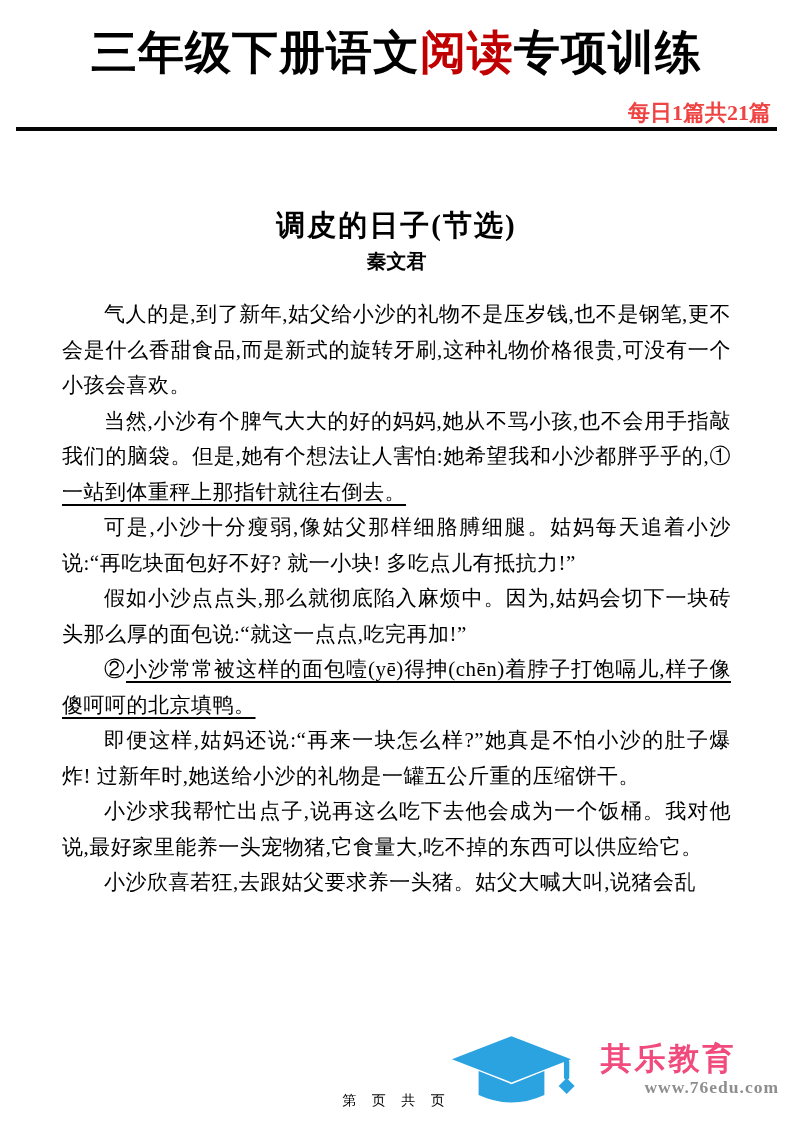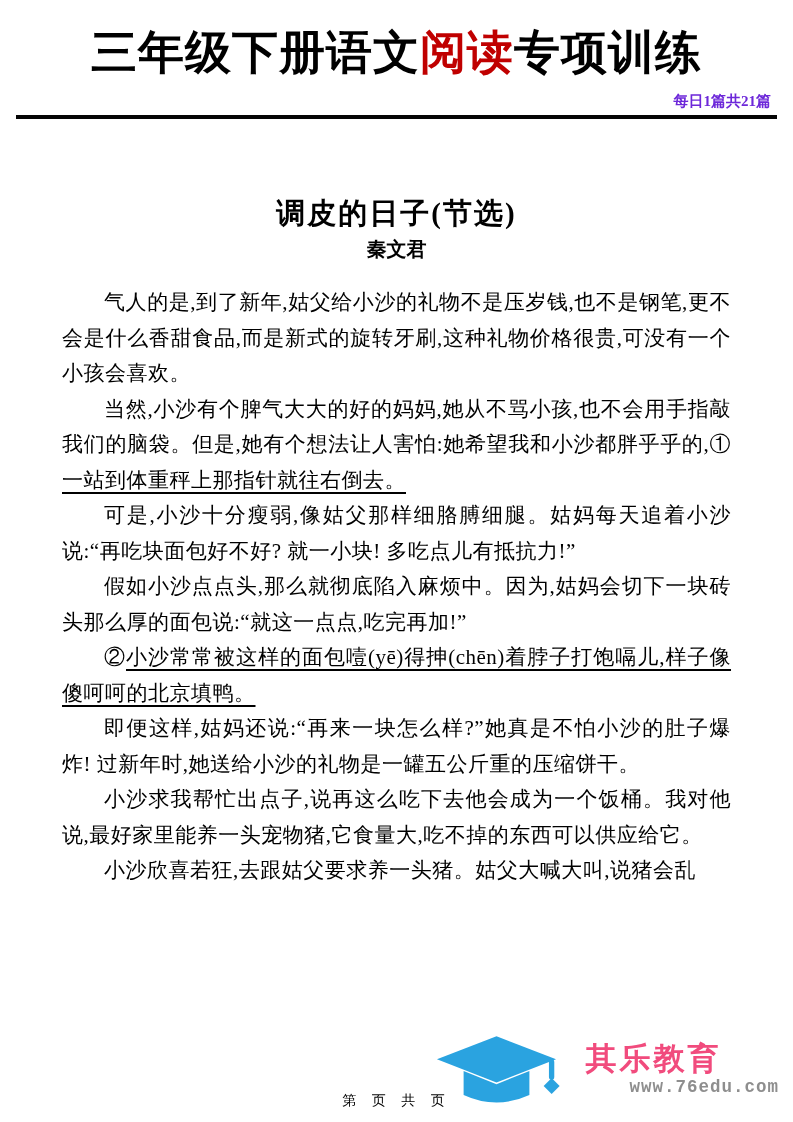--- a/index.html
+++ b/index.html
@@ -24,27 +24,27 @@
     text-align:center;
     font-family:"Liberation Sans","DejaVu Sans",sans-serif;
     font-weight:900;
     font-size:46px;
     line-height:52px;
     letter-spacing:1px;
     color:#000;
   }
   .hdr-title .red{color:var(--accent-red);}
   .hdr-meta{
-    margin-top:12px;
+    margin-top:24px;
     padding-right:22px;
     text-align:right;
     font-weight:bold;
-    font-size:15px;
+    font-size:22px;
     line-height:22px;
-    color:#6d28d9;
+    color:#ef4444;
   }
   .hdr-rule{
     height:4px;
     margin:3px 16px 0 16px;
     background:#050505;
   }
   
   .art-title{
     margin:74px 0 0 0;
     text-align:center;
@@ -97,21 +97,21 @@
   .logo-text{display:flex;flex-direction:column;align-items:flex-start;}
   .logo-brand{
     font-family:"Liberation Sans","DejaVu Sans",sans-serif;
     font-weight:900;
     font-size:31px;
     line-height:34px;
     letter-spacing:3px;
     color:var(--logo-pink);
   }
   .logo-url{
-    font-family:Liberation Mono, monospace;
+    font-family:Liberation Serif, serif;
     font-weight:bold;
     font-size:17.5px;
     line-height:22px;
     letter-spacing:1px;
     color:var(--url-gray);
     margin-left:44px;
   }
 </style>
 </head>
 <body>

